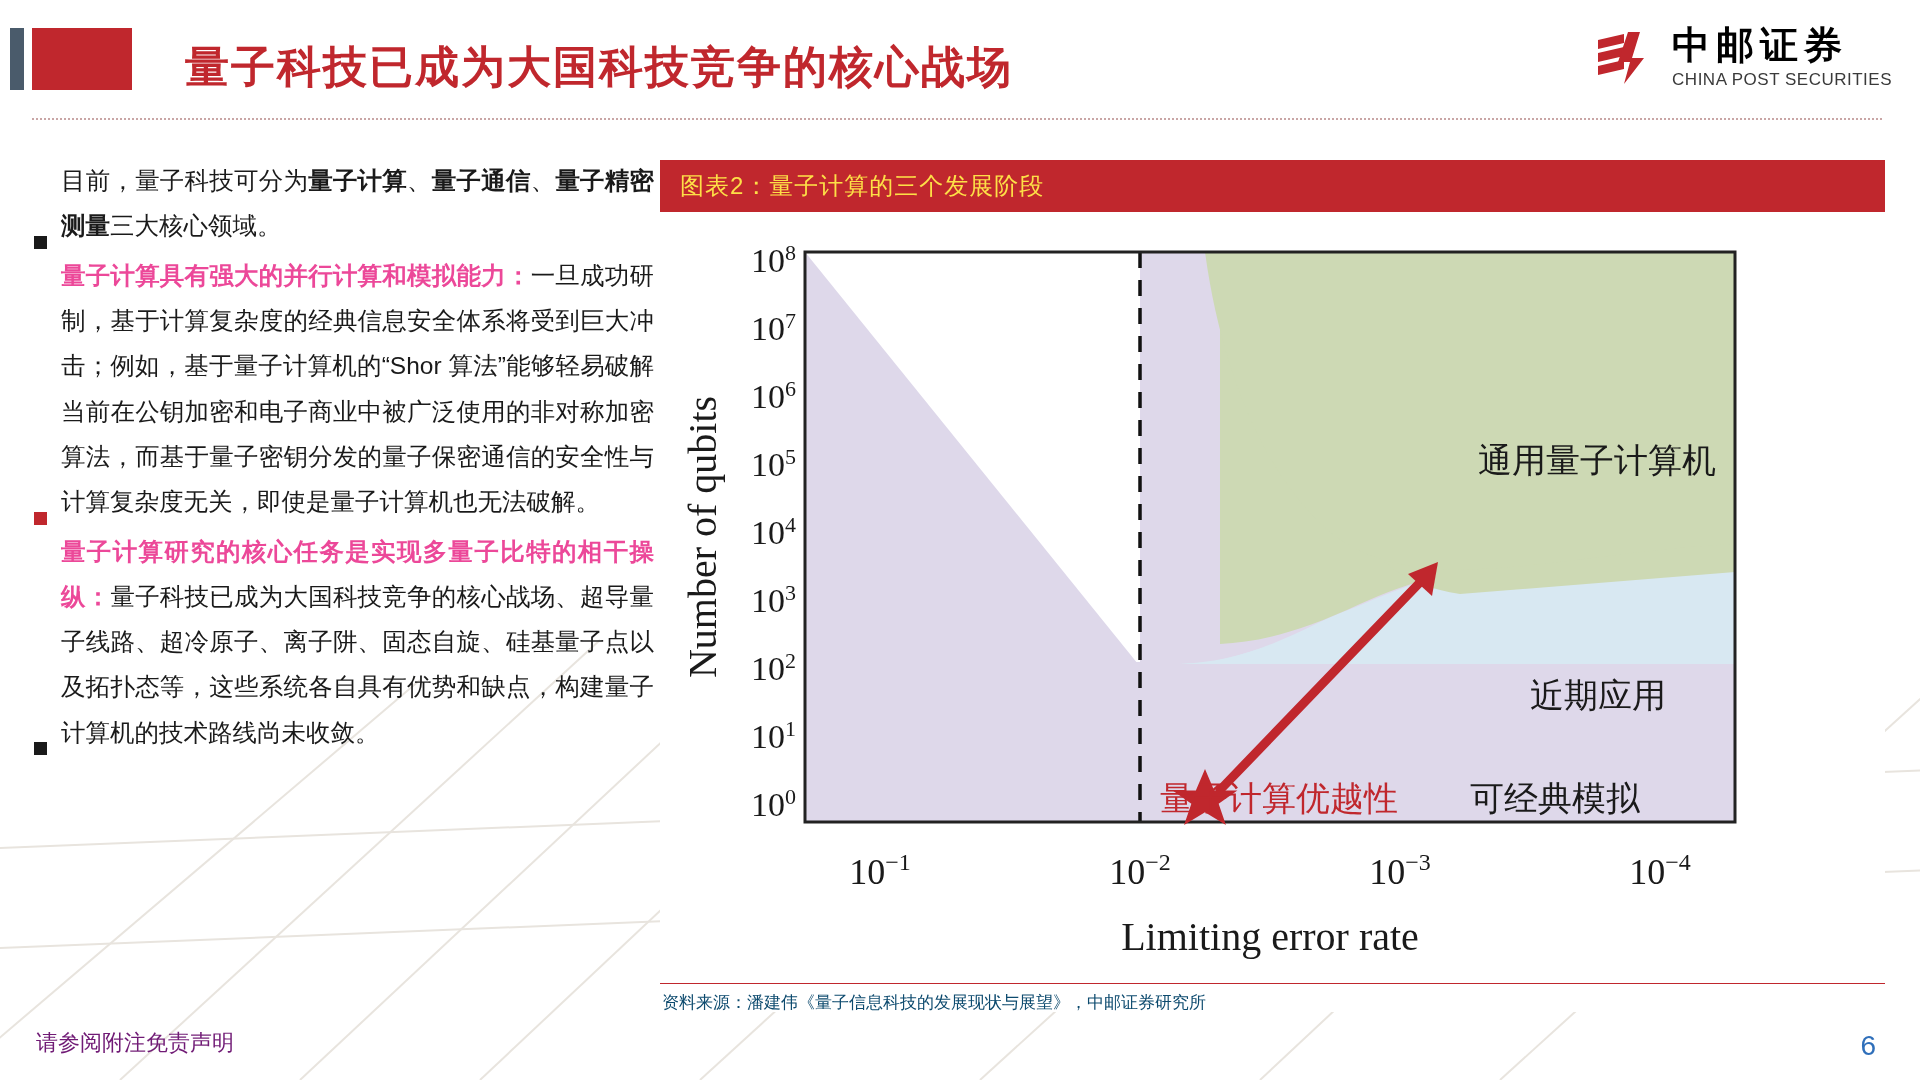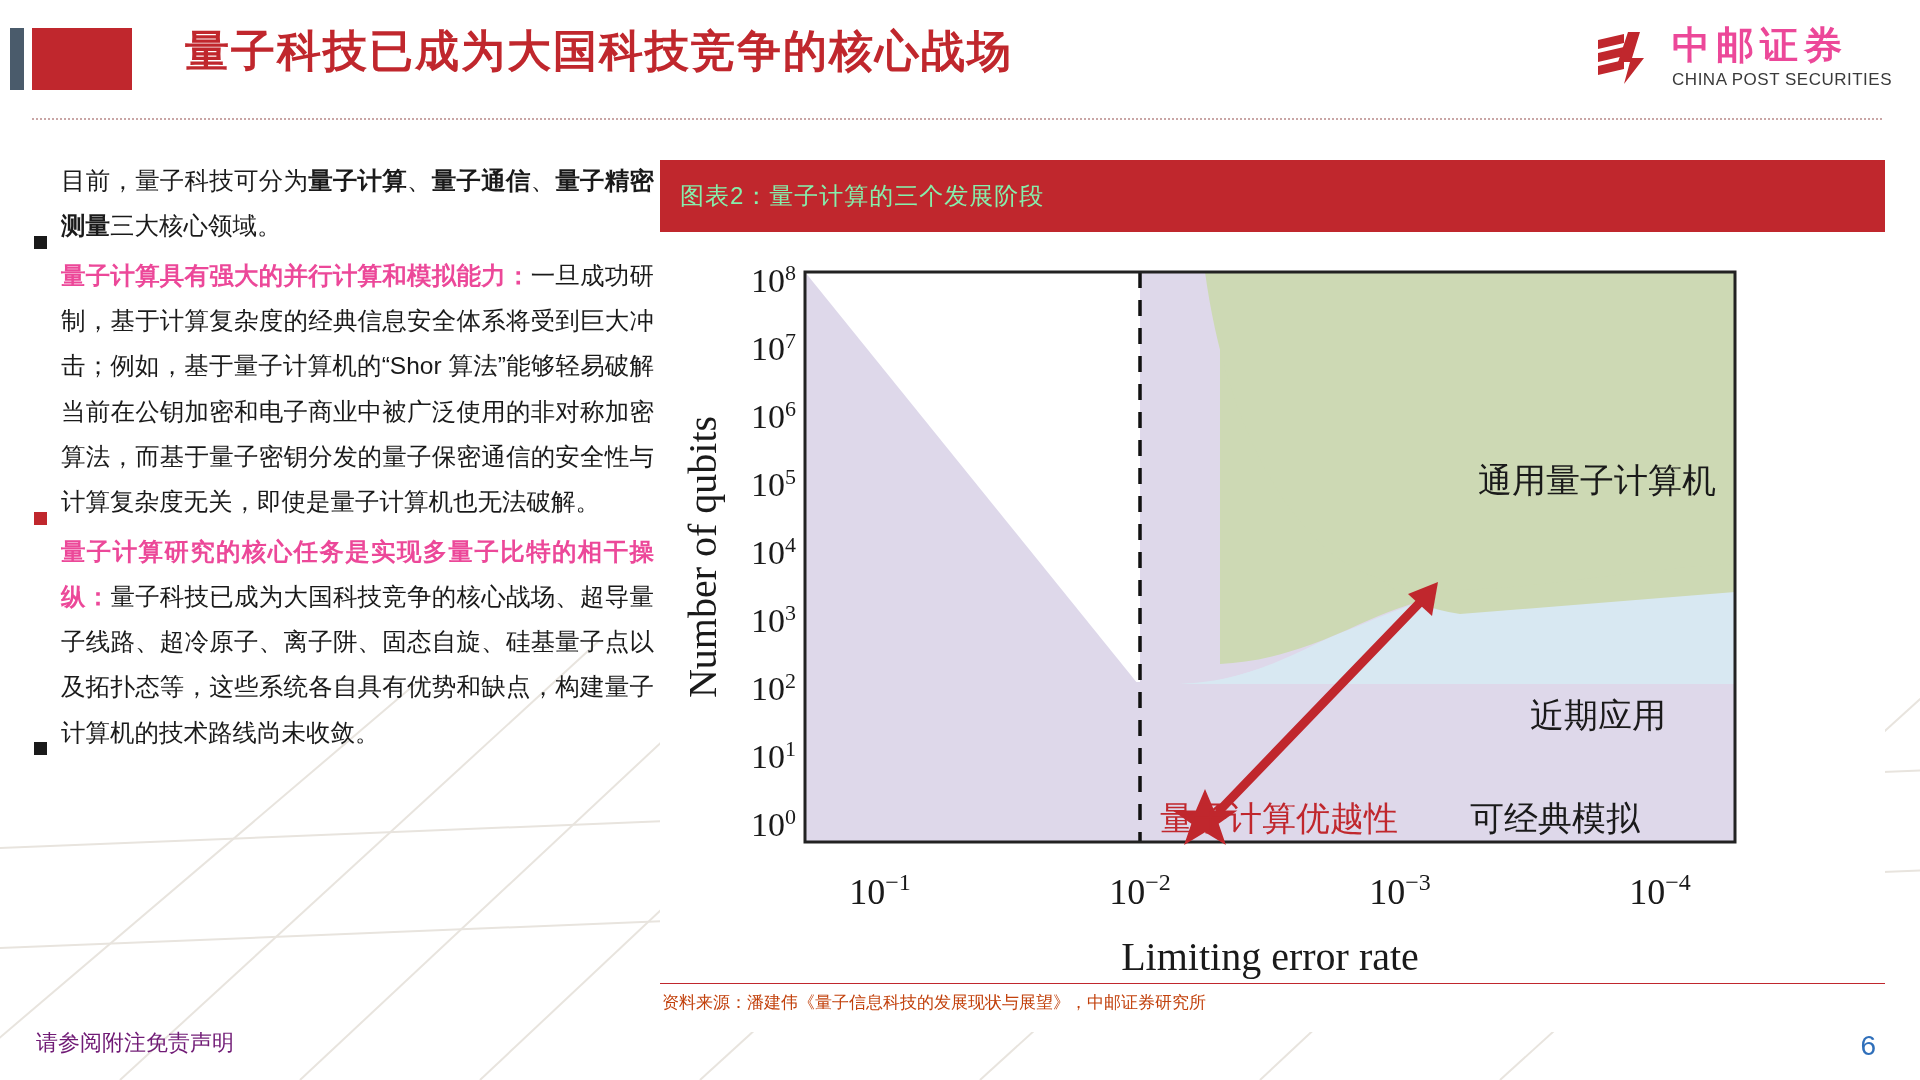--- a/index.html
+++ b/index.html
@@ -33,21 +33,21 @@
     background: #4a5b6b;
   }
   .header-bar-red {
     position: absolute;
     left: 32px; top: 28px;
     width: 100px; height: 62px;
     background: #c0272d;
   }
   .header-title {
     position: absolute;
-    left: 185px; top: 22px;
+    left: 185px; top: 38px;
     font-size: 44px;
     font-weight: bold;
     color: #c0272d;
     letter-spacing: 2px;
     white-space: nowrap;
     font-family: "Liberation Sans", sans-serif;
   }
   .header-rule {
     position: absolute;
     left: 32px; top: 118px;
@@ -62,21 +62,21 @@
     align-items: center;
     gap: 10px;
   }
   .logo-mark {
     width: 68px; height: 56px;
     position: relative;
   }
   .logo-text-cn {
     font-size: 38px;
     font-weight: bold;
-    color: #ec4899;
+    color: #000000;
     letter-spacing: 6px;
     line-height: 1;
   }
   .logo-text-en {
     font-size: 17px;
     color: #3a3a3a;
     letter-spacing: 0.5px;
     margin-top: 6px;
   }
   
@@ -113,42 +113,42 @@
     font-weight: bold;
   }
   
   .chart-panel {
     position: absolute;
     left: 660px; top: 160px;
     width: 1225px;
   }
   .chart-caption {
     background: #c0272d;
-    color: #86efac;
+    color: #fde047;
     font-size: 24px;
-    padding: 20px 20px;
+    padding: 10px 20px;
     letter-spacing: 1px;
   }
   .chart-body {
     position: relative;
     width: 1225px;
     height: 800px;
     background: #ffffff;
   }
   .chart-source-rule {
     position: absolute;
     left: 660px; top: 983px;
     width: 1225px;
     border-top: 1.5px solid #c0272d;
   }
   .chart-source {
     position: absolute;
     left: 662px; top: 991px;
     font-size: 17px;
-    color: #c2410c;
+    color: #0c4a6e;
   }
   
   .footer-left {
     position: absolute;
     left: 36px; bottom: 22px;
     font-size: 22px;
     color: #701a75;
   }
   .footer-page {
     position: absolute;

